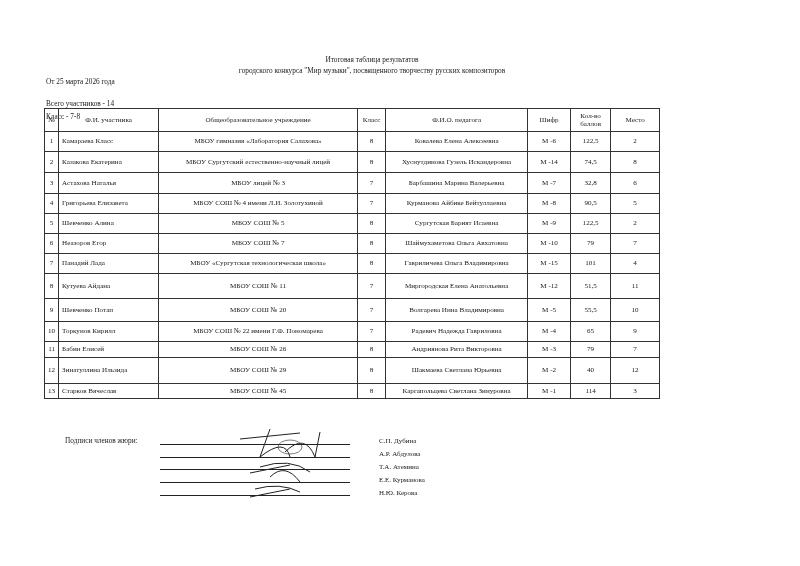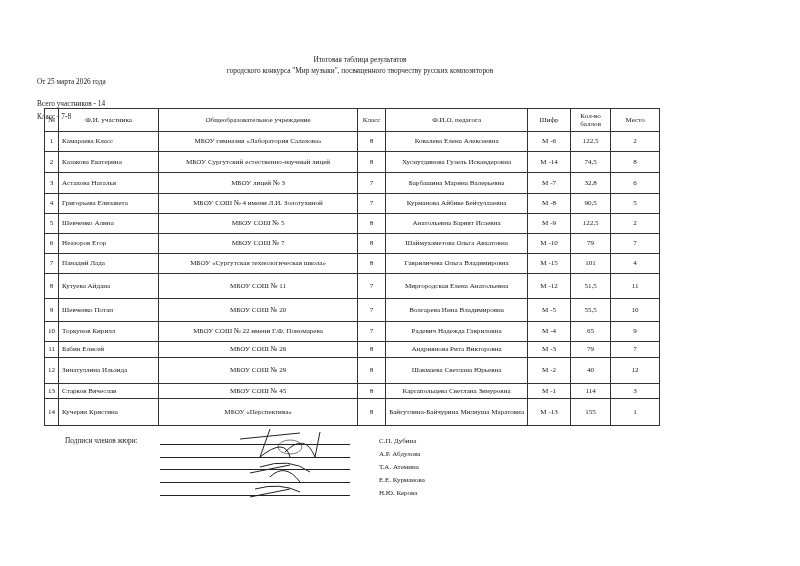--- a/index.html
+++ b/index.html
@@ -1,21 +1,21 @@
 <!DOCTYPE html>
 <html><head>
 <meta charset="utf-8">
 <style>
   html, body { margin: 0; padding: 0; background: #ffffff; }
   body { width: 800px; height: 566px; position: relative; overflow: hidden;
          font-family: "Liberation Serif", "DejaVu Serif", serif; color: #1a1a1a; }
-  .title { position: absolute; left: 0; width: 720px; text-align: center; font-size: 7.3px; }
+  .title { position: absolute; left: 0; width: 720px; text-align: center; font-size: 7.3px; padding-left: 12px; }
   .t1 { top: 55px; }
   .t2 { top: 66px; }
-  .meta { position: absolute; left: 37px; font-size: 7.3px; }
+  .meta { position: absolute; left: 46px; font-size: 7.3px; }
   .m1 { top: 77px; } .m2 { top: 88px; margin-top: 24px; } .m3 { top: 99px; }
   table { position: absolute; left: 44px; top: 108px; border-collapse: collapse;
           font-size: 7.1px; }
   td, th { border: 1px solid #333; padding: 0 3px; text-align: center; font-weight: normal;
            line-height: 8.5px; }
   td.name { text-align: left; }
   .sig-label { position: absolute; left: 65px; top: 436px; font-size: 7.3px; }
   .sig-line { position: absolute; height: 1px; background: #222; }
   .jury { position: absolute; left: 379px; font-size: 7px; }
   .scrawl { position: absolute; left: 230px; top: 427px; }
@@ -92,21 +92,21 @@
         <td>Курманова Айбике Бейтуллаевна</td>
         <td>М -8</td>
         <td>90,5</td>
         <td>5</td>
       </tr>
       <tr style="height: 20px;">
         <td>5</td>
         <td class="name">Шевченко Алина</td>
         <td>МБОУ СОШ № 5</td>
         <td>8</td>
-        <td>Анатольевна Барият Исаевна</td>
+        <td>Сургутская Барият Исаевна</td>
         <td>М -9</td>
         <td>122,5</td>
         <td>2</td>
       </tr>
       <tr style="height: 20px;">
         <td>6</td>
         <td class="name">Неазоров Егор</td>
         <td>МБОУ СОШ № 7</td>
         <td>8</td>
         <td>Шаймухаметова Ольга Авхатовна</td>
@@ -176,30 +176,20 @@
       </tr>
       <tr style="height: 15px;">
         <td>13</td>
         <td class="name">Старков Вячеслав</td>
         <td>МБОУ СОШ № 45</td>
         <td>8</td>
         <td>Каргапольцева Светлана Зинуровна</td>
         <td>М -1</td>
         <td>114</td>
         <td>3</td>
-      </tr>
-      <tr style="height: 27px;">
-        <td>14</td>
-        <td class="name">Кучерян Кристина</td>
-        <td>МБОУ «Перспектива»</td>
-        <td>8</td>
-        <td>Байгутлина-Байчурина Миляуша Маратовна</td>
-        <td>М -13</td>
-        <td>155</td>
-        <td>1</td>
       </tr>
     </tbody>
 </table>
 
 <div class="sig-label">Подписи членов жюри:</div>
 <div>
   <div class="sig-line" style="left:160px;top:444px;width:190px"></div>
   <div class="sig-line" style="left:160px;top:457px;width:190px"></div>
   <div class="sig-line" style="left:160px;top:469px;width:190px"></div>
   <div class="sig-line" style="left:160px;top:482px;width:190px"></div>

